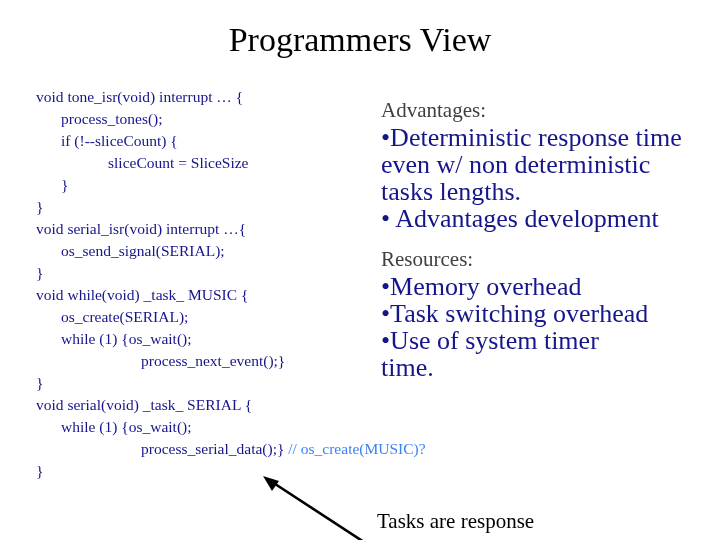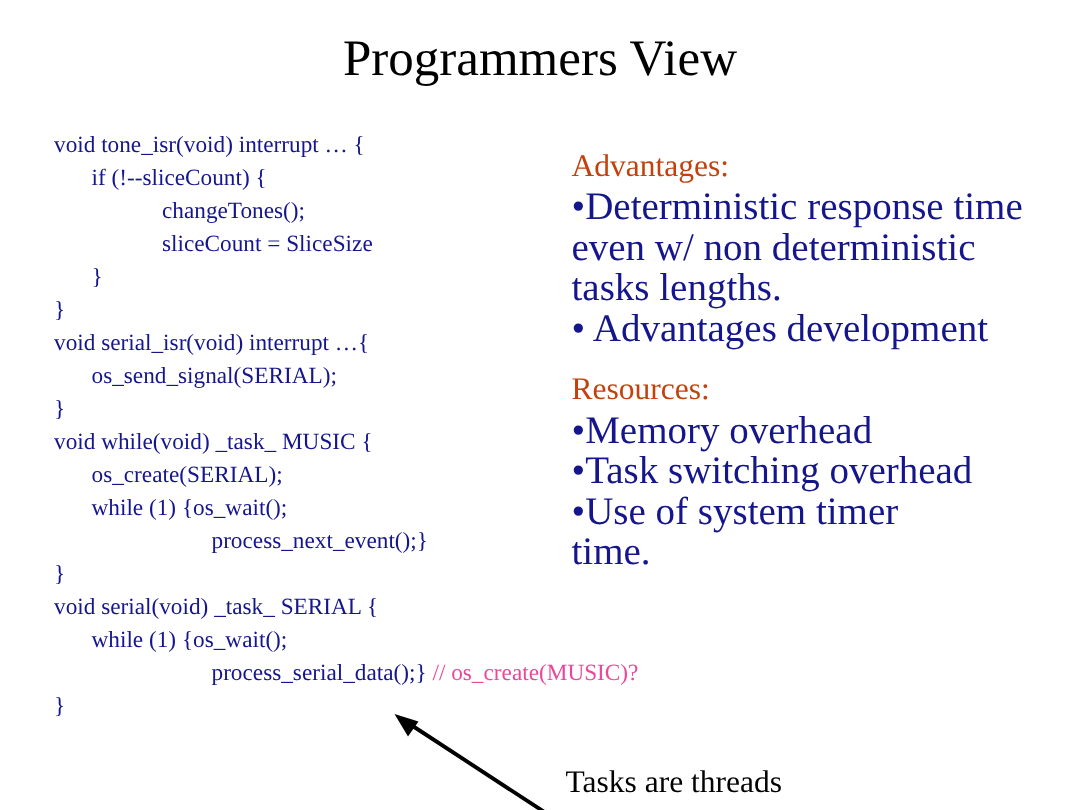--- a/index.html
+++ b/index.html
@@ -52,35 +52,35 @@
   }
   .code-line {
     height: 22px;
     white-space: nowrap;
   }
   .ind0 { padding-left: 0px; }
   .ind1 { padding-left: 25px; }
   .ind2 { padding-left: 72px; }
   .ind3 { padding-left: 105px; }
   .code-comment {
-    color: #ec4899;
+    color: #3b82f6;
   }
 
   
   #notes-panel {
     position: absolute;
     left: 381px;
     top: 97px;
     width: 322px;
   }
   .note-group { margin: 0; }
   .note-head {
     font-size: 21px;
     line-height: 27px;
-    color: #c2410c;
+    color: #404040;
     white-space: nowrap;
   }
   .note-item {
     font-size: 26px;
     line-height: 27px;
     color: #15158c;
     white-space: nowrap;
   }
   .note-gap { height: 14px; }
 
@@ -104,22 +104,22 @@
 </style>
 </head>
 <body>
 
 <div id="slide">
 
   <div id="slide-title">Programmers View</div>
 
   <div id="code-block">
       <div class="code-line ind0"><span>void tone_isr(void) interrupt … {</span></div>
+      <div class="code-line ind1"><span>process_tones();</span></div>
       <div class="code-line ind1"><span>if (!--sliceCount) {</span></div>
-      <div class="code-line ind2"><span>changeTones();</span></div>
       <div class="code-line ind2"><span>sliceCount = SliceSize</span></div>
       <div class="code-line ind1"><span>}</span></div>
       <div class="code-line ind0"><span>}</span></div>
       <div class="code-line ind0"><span>void serial_isr(void) interrupt …{</span></div>
       <div class="code-line ind1"><span>os_send_signal(SERIAL);</span></div>
       <div class="code-line ind0"><span>}</span></div>
       <div class="code-line ind0"><span>void while(void)  _task_ MUSIC {</span></div>
       <div class="code-line ind1"><span>os_create(SERIAL);</span></div>
       <div class="code-line ind1"><span>while (1) {os_wait();</span></div>
       <div class="code-line ind3"><span>process_next_event();}</span></div>
@@ -146,15 +146,15 @@
         <div class="note-item">•Use of system timer</div>
         <div class="note-item">time.</div>
       </div>
     </div>
 
   <svg id="callout-arrow" viewBox="0 0 120 78" xmlns="http://www.w3.org/2000/svg">
     <line x1="112" y1="76" x2="14" y2="12" stroke="#000000" stroke-width="2.6" stroke-linecap="round"></line>
     <polygon points="8,8 24,13 17,23" fill="#000000"></polygon>
   </svg>
 
-  <div id="callout-caption">Tasks are threads</div>
+  <div id="callout-caption">Tasks are response</div>
 
 </div>
 
 </body></html>

